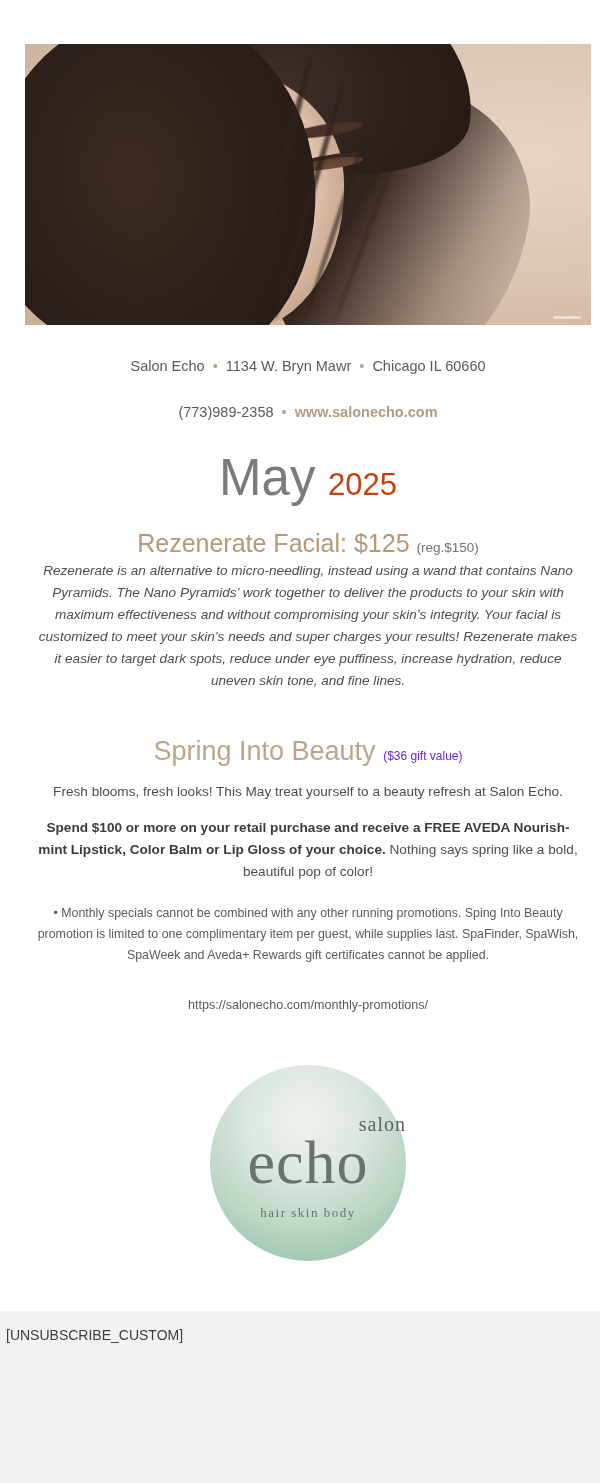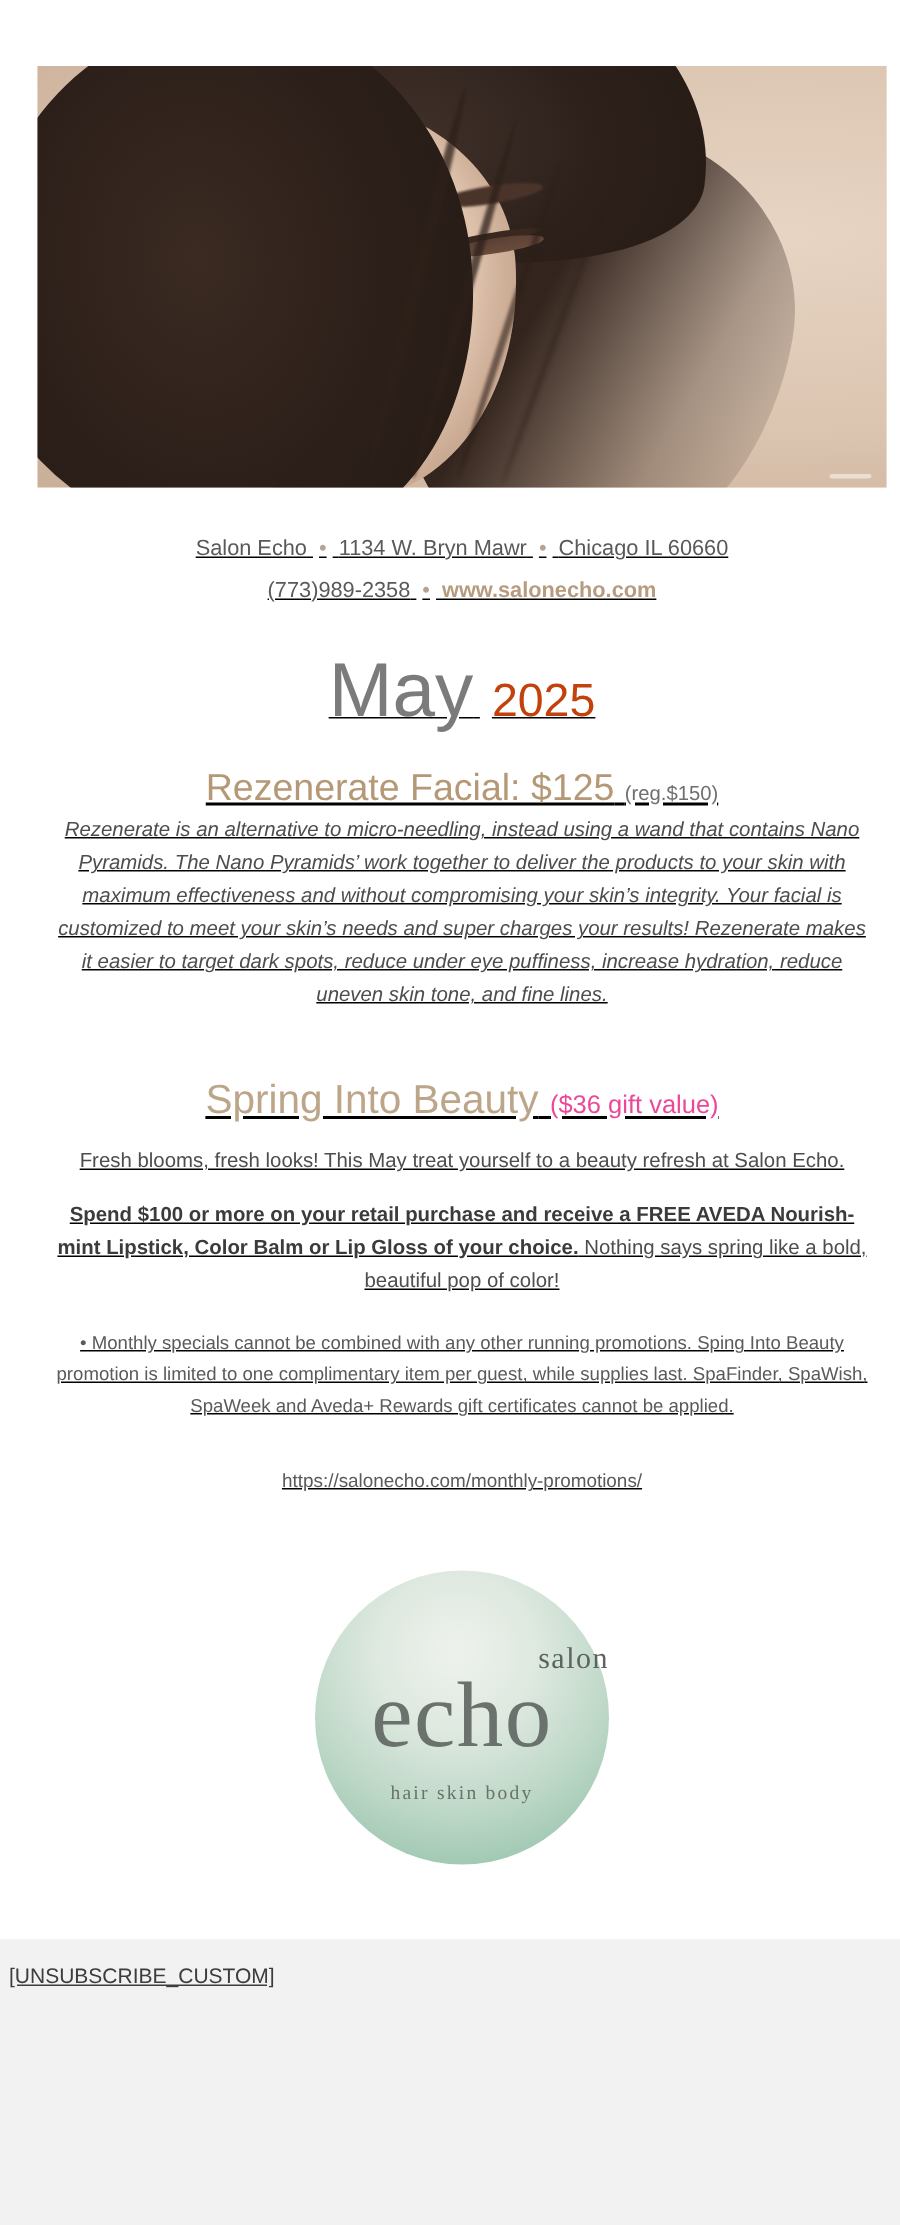--- a/index.html
+++ b/index.html
@@ -13,21 +13,20 @@
     width: 600px;
     min-height: 1483px;
     margin: 0 auto;
     background: #f2f2f2;
     position: relative;
   }
   .email-body {
     width: 600px;
     background: #ffffff;
     padding: 0 0 10px 16px;
-    text-decoration: underline;
   }
   .spacer-top { height: 44px; background: #ffffff; }
 
   
   .hero {
     width: 566px;
     height: 281px;
     margin: 0 auto;
     position: relative;
     overflow: hidden;
@@ -146,21 +145,21 @@
     font-size: 14.5px;
     line-height: 1.9;
     padding: 28px 40px 0 40px;
   }
   .addr .sep { color: #b6a391; padding: 0 4px; }
   .addr a {
     color: #b79b7e;
     text-decoration: none;
     font-weight: bold;
   }
-  .phone-row { margin-top: 0; }
+  .phone-row { margin-top: 18px; }
 
   .month-row {
     text-align: center;
     padding: 26px 0 0 0;
     line-height: 1;
   }
   .month {
     font-size: 51px;
     color: #7b7b7b;
     letter-spacing: 0px;
@@ -193,22 +192,22 @@
   .para b { color: #3b3b3b; }
   .para.italic { font-style: italic; padding-top: 2px; }
 
   .headline2 {
     text-align: center;
     padding: 44px 20px 0 20px;
     color: #bda58a;
     font-size: 27px;
   }
   .headline2 .gift {
-    color: #ec4899;
-    font-size: 17px;
+    color: #6d28d9;
+    font-size: 12px;
   }
 
   .fineprint {
     padding: 20px 18px 0 18px;
     text-align: center;
     color: #5a5a5a;
     font-size: 12.4px;
     line-height: 1.7;
   }
   .viewnote {
@@ -256,21 +255,20 @@
     letter-spacing: 1.5px;
   }
 
   
   .footer {
     padding: 16px 0 0 6px;
     background: #f2f2f2;
     color: #3d3d3d;
     font-size: 14px;
     height: 60px;
-    text-decoration: underline;
   }
 </style>
 </head>
 <body>
 
 <div class="page">
 
   <div class="email-body">
 
     <div class="spacer-top"></div>

